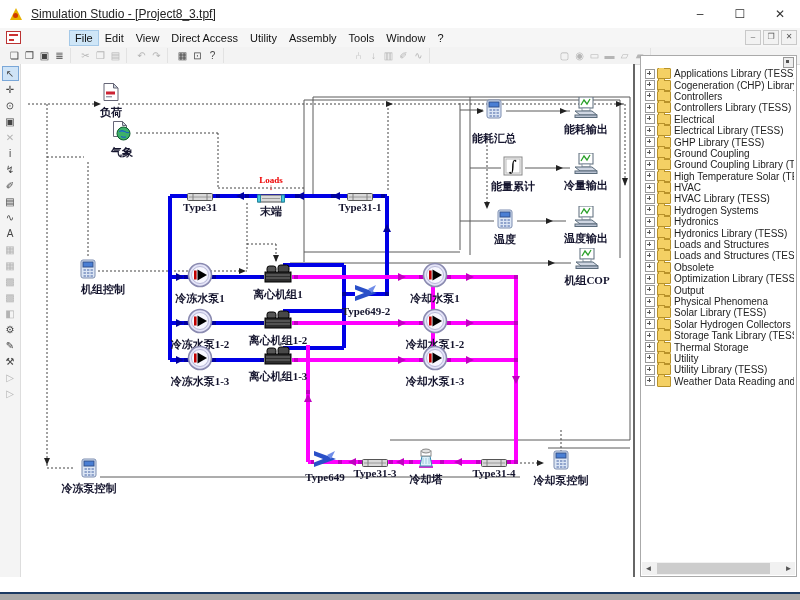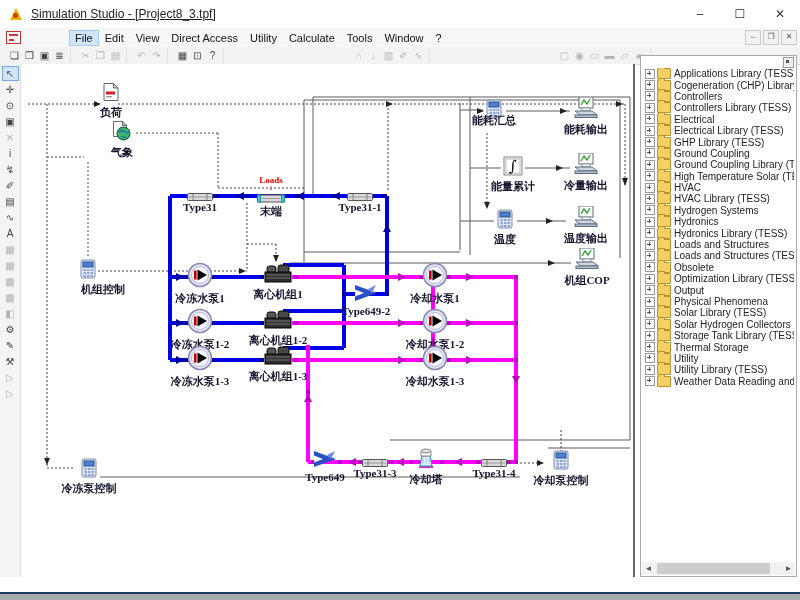--- a/index.html
+++ b/index.html
@@ -83,21 +83,21 @@
   </div>
 
   <div id="menubar">
     <div id="mdi-doc-icon"></div>
     <div id="menu-items" style="display:flex;padding-left:43px;">
         <span class="menu-item hl">File</span>
         <span class="menu-item">Edit</span>
         <span class="menu-item">View</span>
         <span class="menu-item">Direct Access</span>
         <span class="menu-item">Utility</span>
-        <span class="menu-item">Calculate</span>
+        <span class="menu-item">Assembly</span>
         <span class="menu-item">Tools</span>
         <span class="menu-item">Window</span>
         <span class="menu-item">?</span>
       </div>
     <div class="mdi-btns" id="mdi-btns">
         <div class="mdi-btn">–</div>
         <div class="mdi-btn">❐</div>
         <div class="mdi-btn">✕</div>
       </div>
   </div>
@@ -487,21 +487,21 @@
               <rect x="7" y="10" width="2.4" height="2"></rect>
               <rect x="10.5" y="10" width="2.4" height="2"></rect>
               <rect x="3.5" y="13" width="2.4" height="2"></rect>
               <rect x="7" y="13" width="2.4" height="2"></rect>
               <rect x="10.5" y="13" width="2.4" height="2"></rect>
               <rect x="3.5" y="16" width="2.4" height="2"></rect>
               <rect x="7" y="16" width="2.4" height="2"></rect>
               <rect x="10.5" y="16" width="2.4" height="2"></rect>
             </g>
           </svg></div>
-        <div class="lbl" style="top: 2px;">能耗汇总</div>
+        <div class="lbl" style="top: 20px;">能耗汇总</div>
       </div>
       <div class="comp" style="left: 586px; top: 110px;">
         <div class="ic"><svg width="26" height="22" viewBox="0 0 26 22">
             <rect x="6" y="0" width="14" height="11" fill="#fff" stroke="#5a6b7a"></rect>
             <path d="M8 8 L11 3 L14 7 L17 2" stroke="#2aa02a" stroke-width="1.3" fill="none"></path>
             <rect x="9" y="11" width="8" height="3" fill="#fff" stroke="#8a97a5"></rect>
             <path d="M2 14 h17 l5 4 h-17 z" fill="#cfd6e2" stroke="#5a6b7a"></path>
             <rect x="2" y="18" width="22" height="2.5" fill="#b9c2d2" stroke="#5a6b7a"></rect>
           </svg></div>
         <div class="lbl" style="top: 12px;">能耗输出</div>

